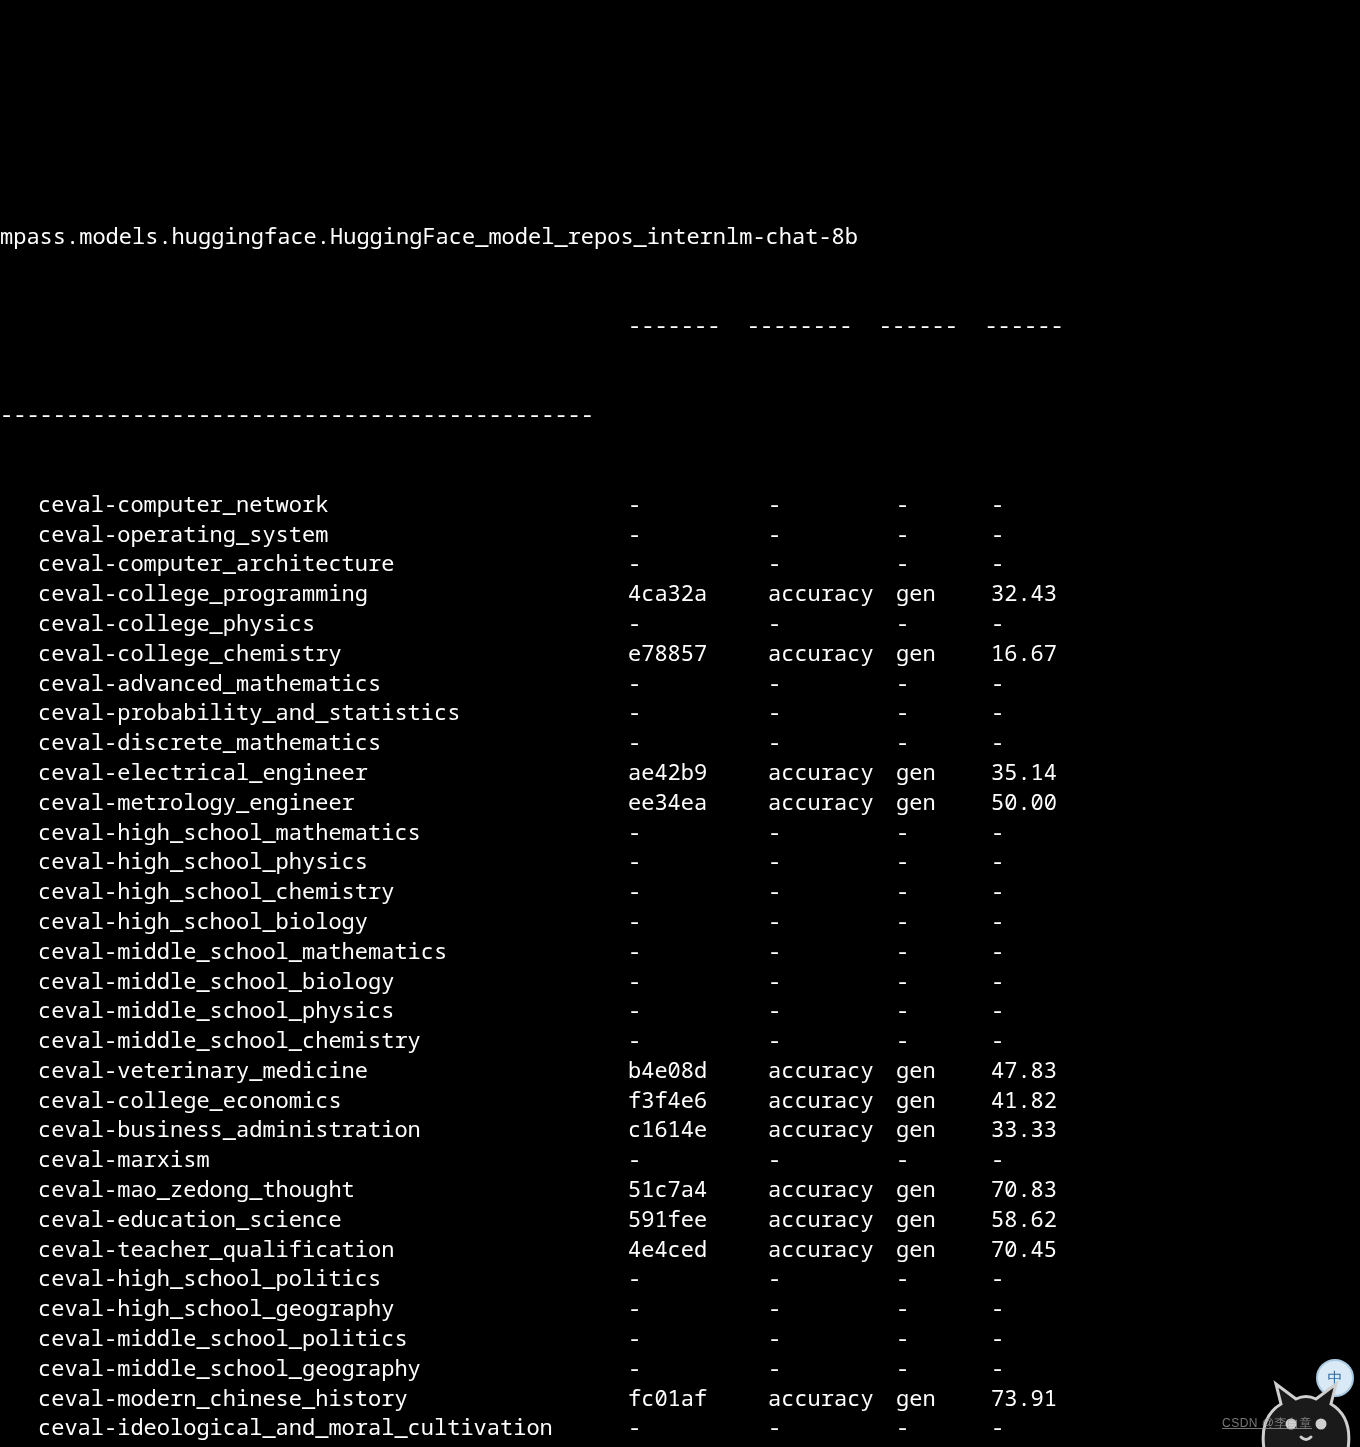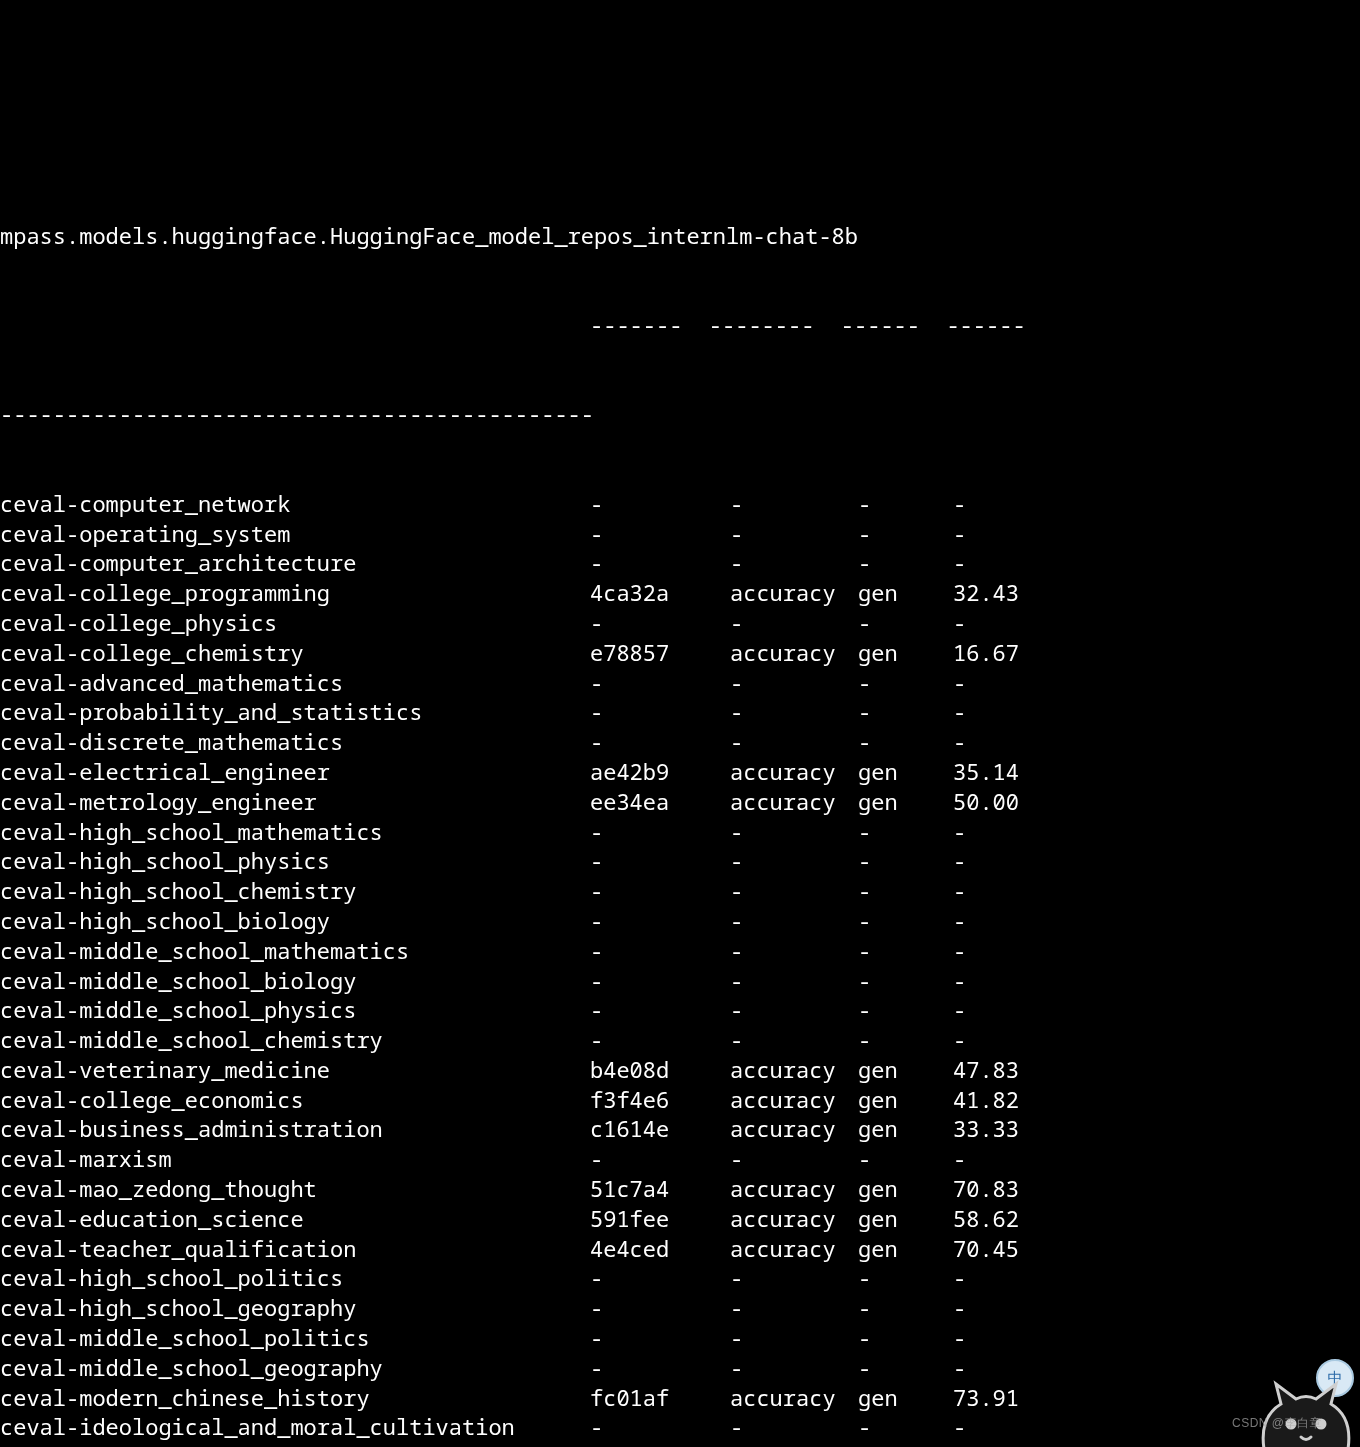--- a/index.html
+++ b/index.html
@@ -14,36 +14,37 @@
     overflow: hidden;
     width: 1360px;
     height: 1447px;
   }
   .terminal {
     padding-top: 12px;
     padding-left: 0px;
   }
   .row { display: flex; }
   .cell { display: inline-block; }
-  .c0 { width: 590px; }   
+  .c0 { width: 590px; padding-left: 38px; }   
   .c1 { width: 140px; }   
   .c2 { width: 128px; }   
   .c3 { width: 95px;  }   
   .c4 { width: 80px; text-align: left; } 
   .divider-top { letter-spacing: 0; }
   .watermark {
     position: absolute;
-    right: 38px;
+    right: 48px;
     bottom: 8px;
     font-size: 12px;
     color: #a9a9a9;
     font-family: sans-serif;
     letter-spacing: 0.5px;
     opacity: 0.7;
     white-space: nowrap;
+    text-decoration: underline;
   }
   .overlay-icon {
     position: absolute;
     right: 6px;
     bottom: 50px;
     width: 34px;
     height: 34px;
     border-radius: 50%;
     background: #d9e9f5;
     display: flex;

